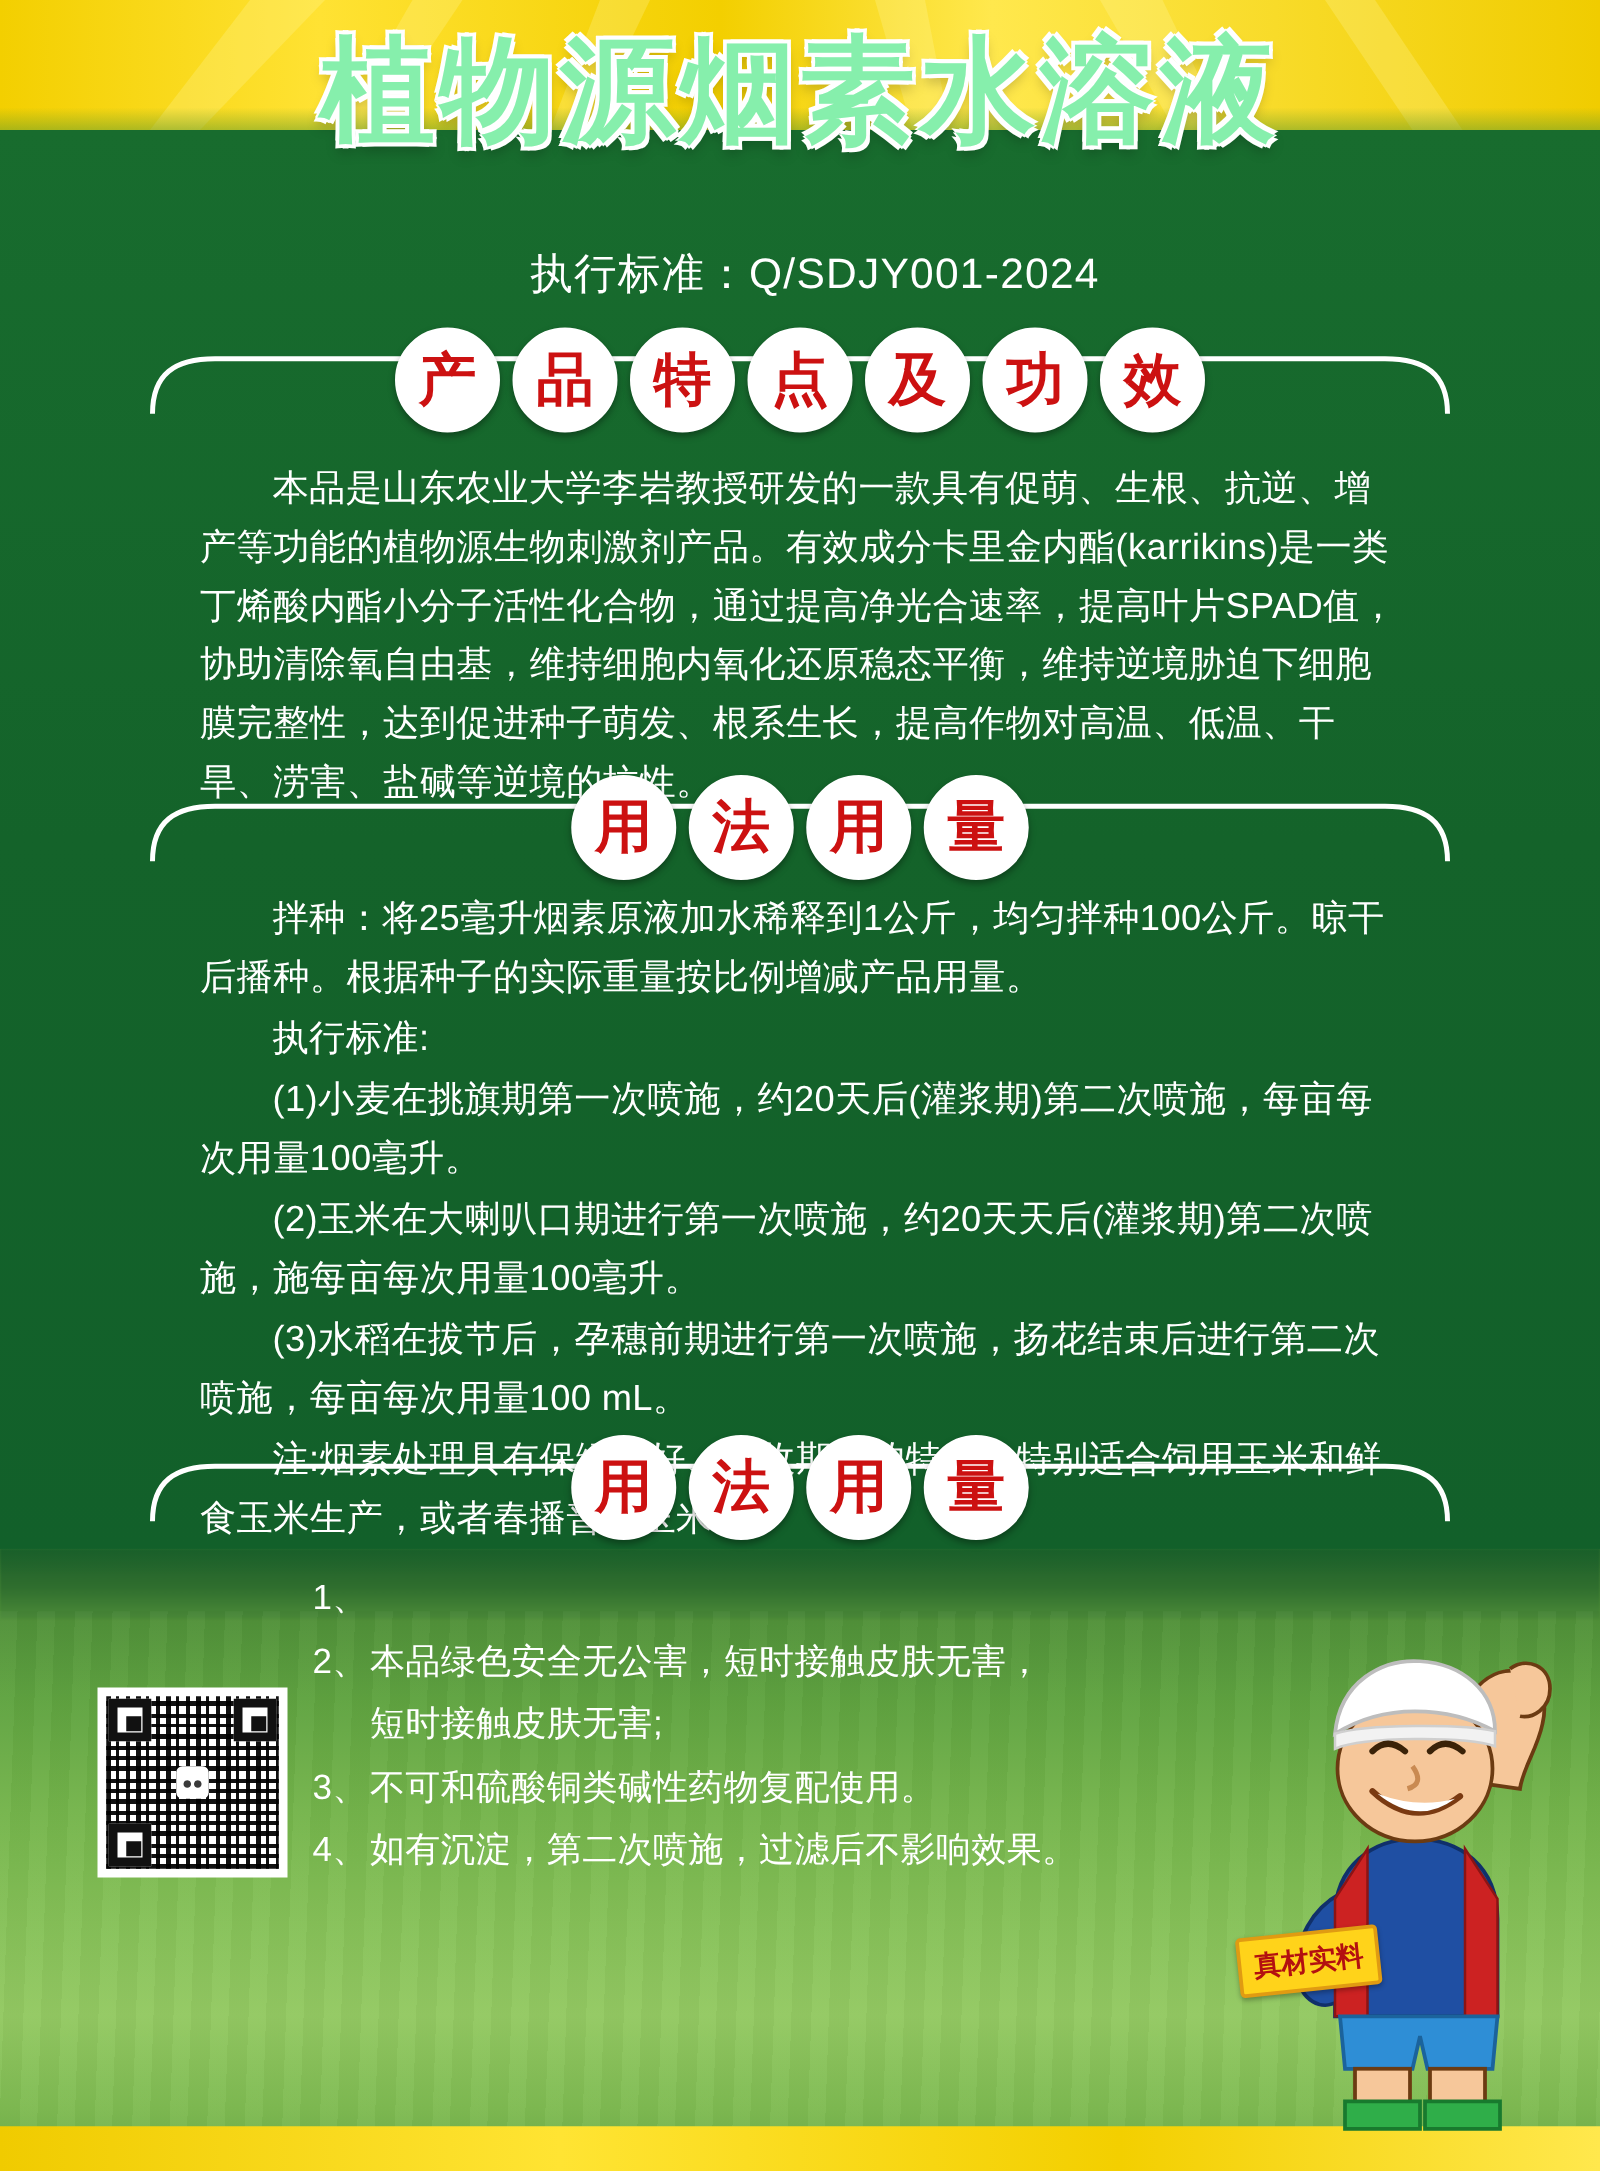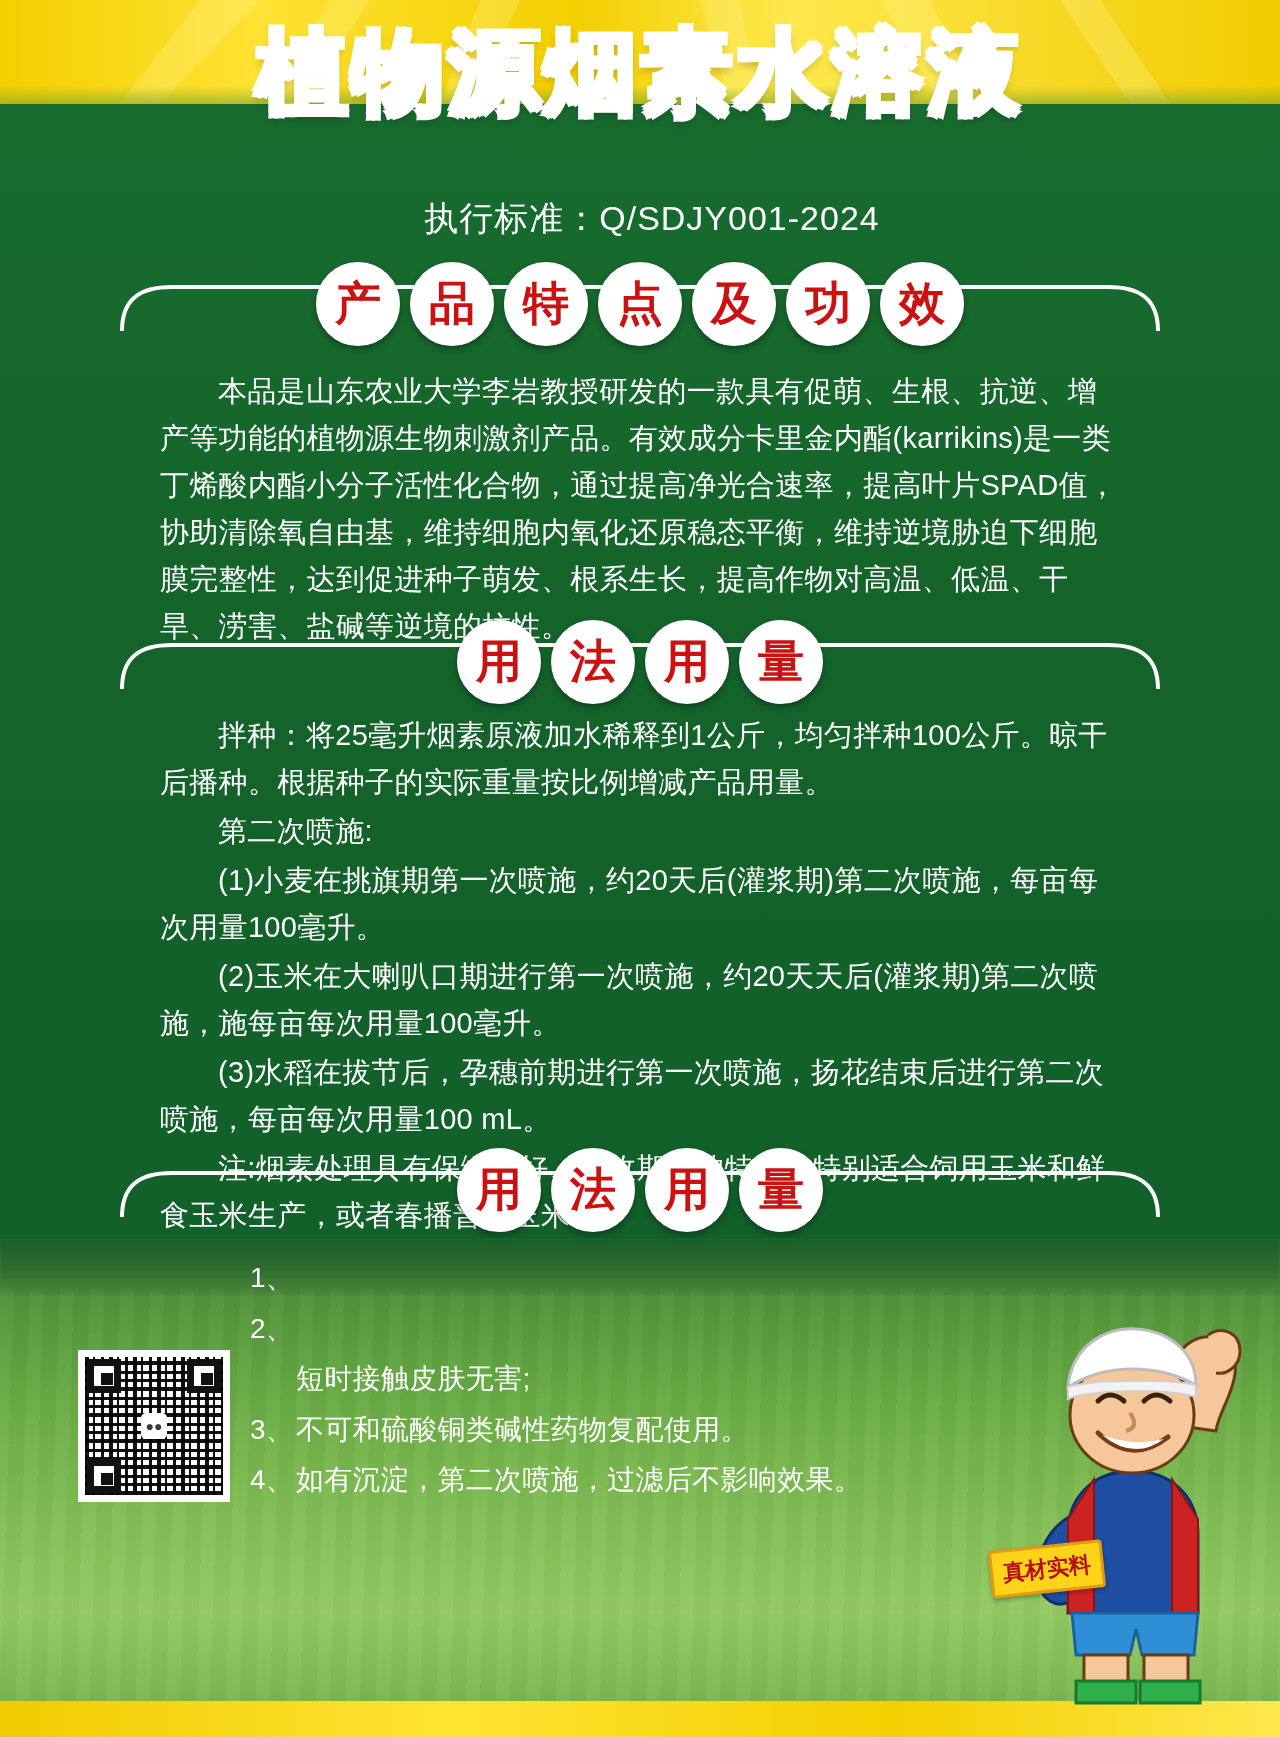--- a/index.html
+++ b/index.html
@@ -99,21 +99,21 @@
   
   .main-title{
     position:absolute;
     top: 22px; left:0; width:1280px;
     text-align:center;
     font-family:"DejaVu Sans","Liberation Sans",sans-serif;
     font-weight:bold;
     font-size: 92px;
     letter-spacing: 4px;
     line-height:1.1;
-    color:#ffffff;
+    color:#86efac;
     text-shadow:
       2px 0 0 #ffffff, -2px 0 0 #ffffff, 0 2px 0 #ffffff, 0 -2px 0 #ffffff,
       3px 3px 0 #ffffff, -3px 3px 0 #ffffff, 3px -3px 0 #ffffff, -3px -3px 0 #ffffff,
       0 6px 10px rgba(0,0,0,.25);
     z-index:5;
   }
   .standard{
     position:absolute;
     top: 196px; left:0; width:1280px;
     text-align:center;
@@ -297,21 +297,21 @@
       </div>
       <div class="bubbles">
         <div class="bubble">用</div>
         <div class="bubble">法</div>
         <div class="bubble">用</div>
         <div class="bubble">量</div>
       </div>
     </div>
     <div class="body-text sec2-text">
       <p class="indent">拌种：将25毫升烟素原液加水稀释到1公斤，均匀拌种100公斤。晾干后播种。根据种子的实际重量按比例增减产品用量。</p>
-      <p class="indent">第二次喷施:</p>
+      <p class="indent">执行标准:</p>
       <p class="indent">(1)小麦在挑旗期第一次喷施，约20天后(灌浆期)第二次喷施，每亩每次用量100毫升。</p>
       <p class="indent">(2)玉米在大喇叭口期进行第一次喷施，约20天天后(灌浆期)第二次喷施，施每亩每次用量100毫升。</p>
       <p class="indent">(3)水稻在拔节后，孕穗前期进行第一次喷施，扬花结束后进行第二次喷施，每亩每次用量100 mL。</p>
       <p class="indent">注:烟素处理具有保绿性好、适收期长的特点，特别适合饲用玉米和鲜食玉米生产，或者春播普通玉米。</p>
     </div>
   </div>
 
   <div class="sec3">
     <div class="section-head">
       <div class="ribbon-line">
@@ -325,20 +325,21 @@
         <div class="bubble">用</div>
         <div class="bubble">量</div>
       </div>
     </div>
     <div class="body-text notes">
       <p>
         <span class="num">1、</span>
       </p>
       <p>
         <span class="num">2、</span>
+        <span>本品绿色安全无公害，短时接触皮肤无害，</span>
       </p>
       <p>
         <span class="num"></span>
         <span>短时接触皮肤无害;</span>
       </p>
       <p>
         <span class="num">3、</span>
         <span>不可和硫酸铜类碱性药物复配使用。</span>
       </p>
       <p>

